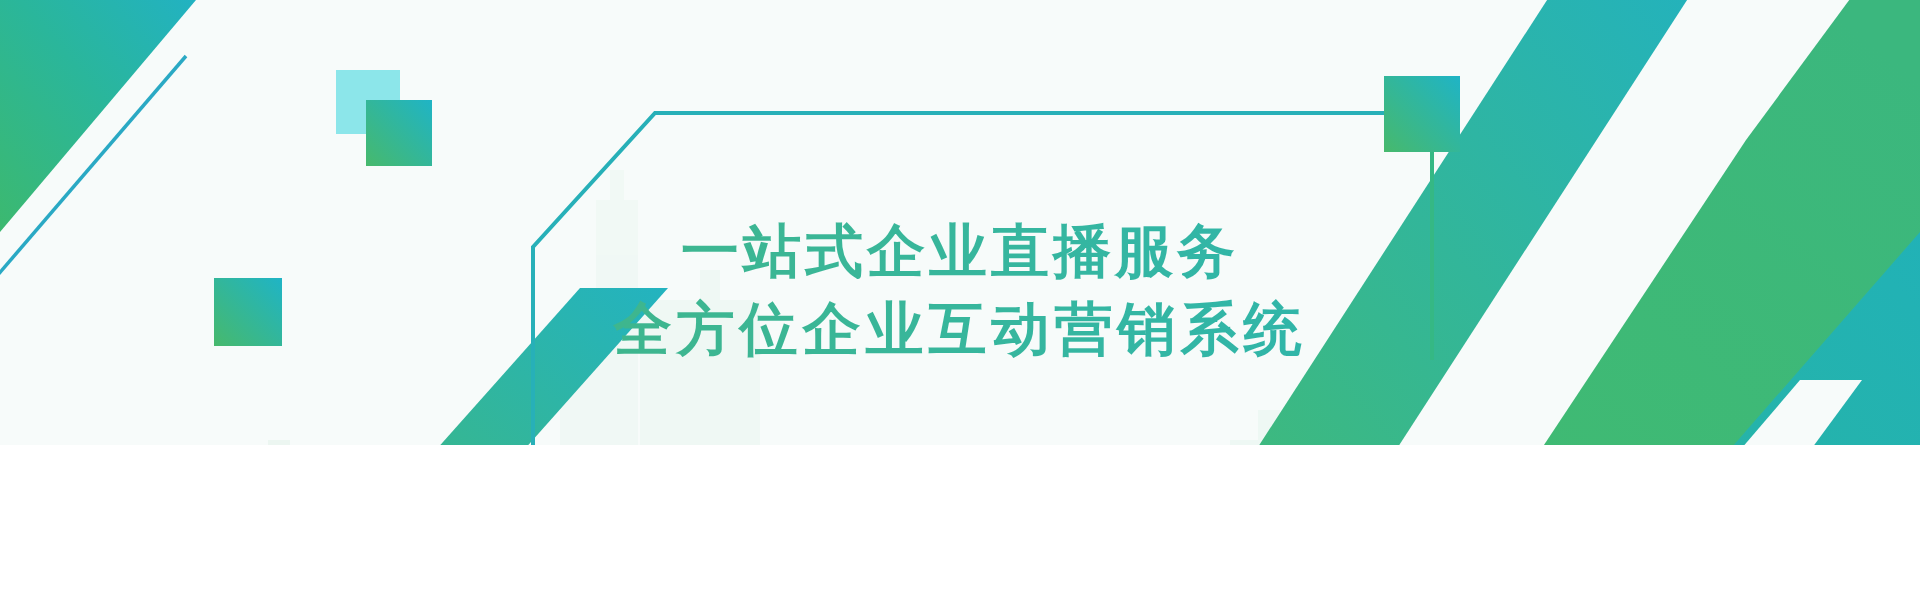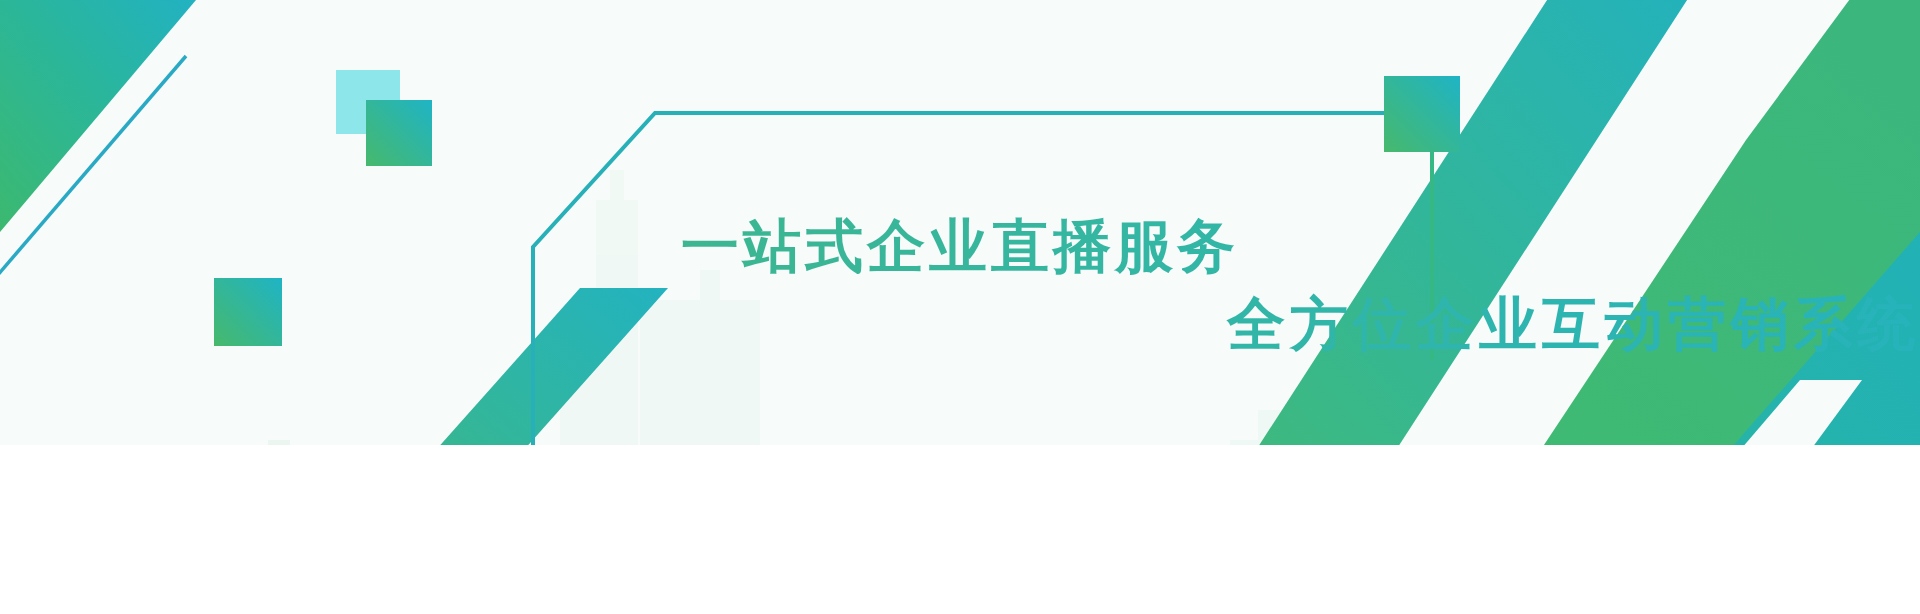--- a/index.html
+++ b/index.html
@@ -6,21 +6,21 @@
     margin: 0;
     padding: 0;
     background: #ffffff;
   }
   #banner {
     position: relative;
     width: 1920px;
     height: 445px;
     overflow: hidden;
     background: #4c1d95;
-    font-family: Liberation Mono, monospace;
+    font-family: Liberation Sans, sans-serif;
   }
   #banner-svg {
     position: absolute;
     inset: 0;
     width: 1920px;
     height: 614px;
     display: block;
   }
   .headline-block {
     position: absolute;
@@ -38,21 +38,20 @@
     letter-spacing: 4px;
     background: linear-gradient(90deg, #4bb372 0%, #3fb68c 30%, #33b6a4 60%, #27b3bb 100%);
     -webkit-background-clip: text;
     background-clip: text;
     color: transparent;
     -webkit-text-fill-color: transparent;
     white-space: nowrap;
   }
   .headline-line.line-2 {
     letter-spacing: 5px;
-    text-align: right;
   }
 </style>
 </head>
 <body>
 
 <div id="banner">
 
   <svg id="banner-svg" viewBox="0 0 1920 614" preserveAspectRatio="none" xmlns="http://www.w3.org/2000/svg">
     <defs>
       <linearGradient id="gradGreenTealDiag" x1="0" y1="1" x2="1" y2="0">

